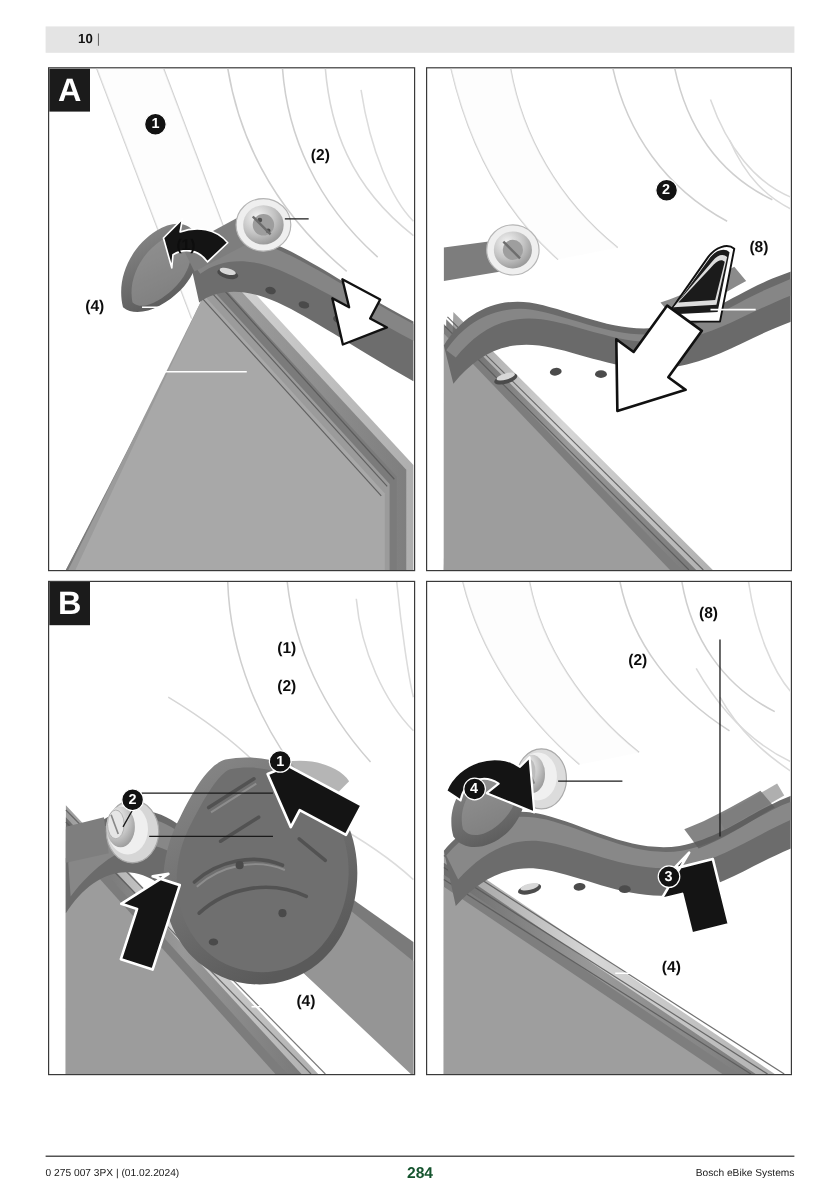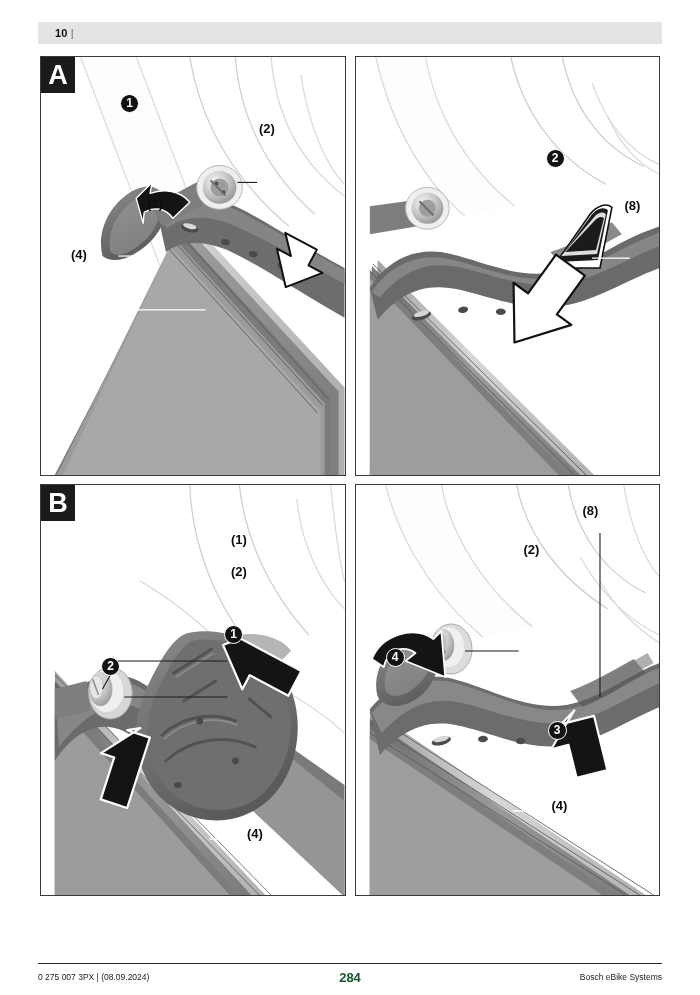--- a/index.html
+++ b/index.html
@@ -29,21 +29,21 @@
     width: 624px;
     height: 22px;
     background: #e4e4e4;
     display: flex;
     align-items: center;
   }
   .header-pagenum {
     font-size: 11px;
     font-weight: bold;
     color: #111;
-    padding-left: 17px;
+    padding-left: 27px;
     letter-spacing: 0.2px;
   }
   .header-sep {
     font-size: 11px;
     color: #6a6a6a;
     padding-left: 3px;
     font-weight: normal;
   }
 
   
@@ -597,18 +597,18 @@
       <div class="part-label" style="left:168px; top:57px;">(2)</div>
       <div class="part-label" style="left:196px; top:313px;">(4)</div>
 
       <div class="step-badge" style="left:30px; top:163px;">4</div>
       <div class="step-badge" style="left:192px; top:236px;">3</div>
     </div>
   </div>
 
   <div class="footer-rule"></div>
   <div class="footer">
-    <span class="footer-left">0 275 007 3PX | (08.09.2024)</span>
+    <span class="footer-left">0 275 007 3PX | (01.02.2024)</span>
     <span class="footer-center">284</span>
     <span class="footer-right">Bosch eBike Systems</span>
   </div>
 
 </div>
 
 </body></html>

